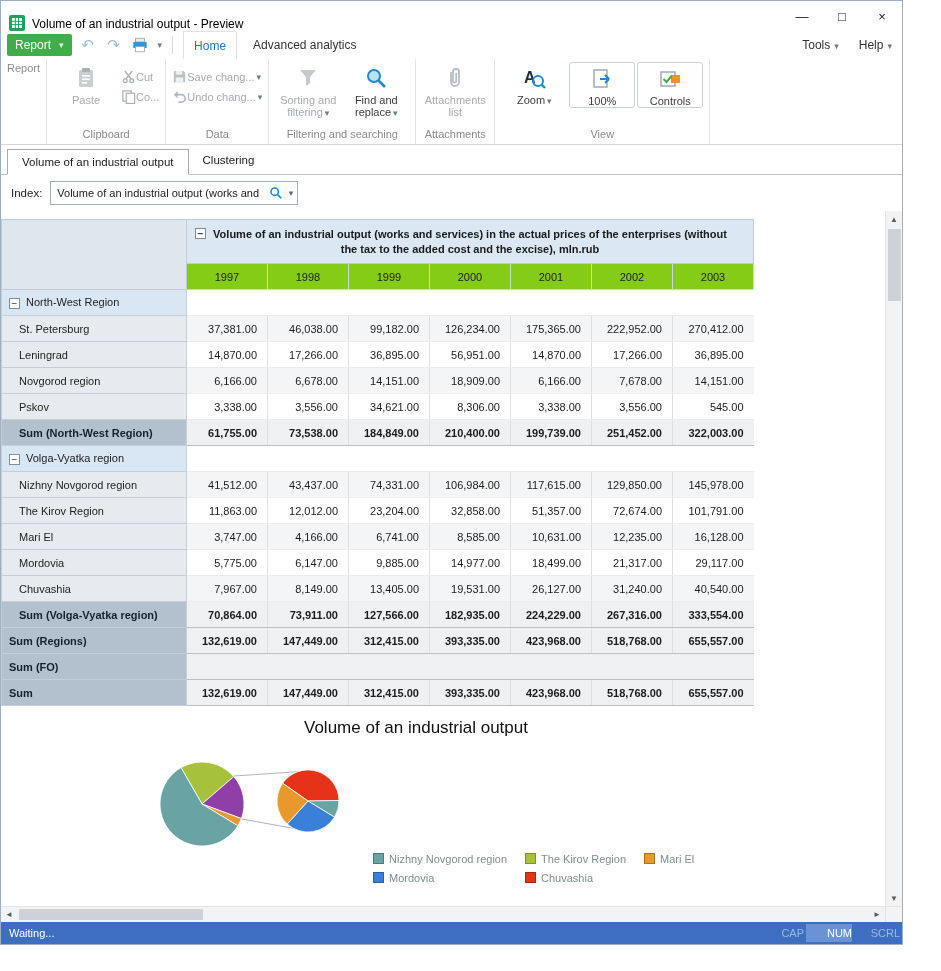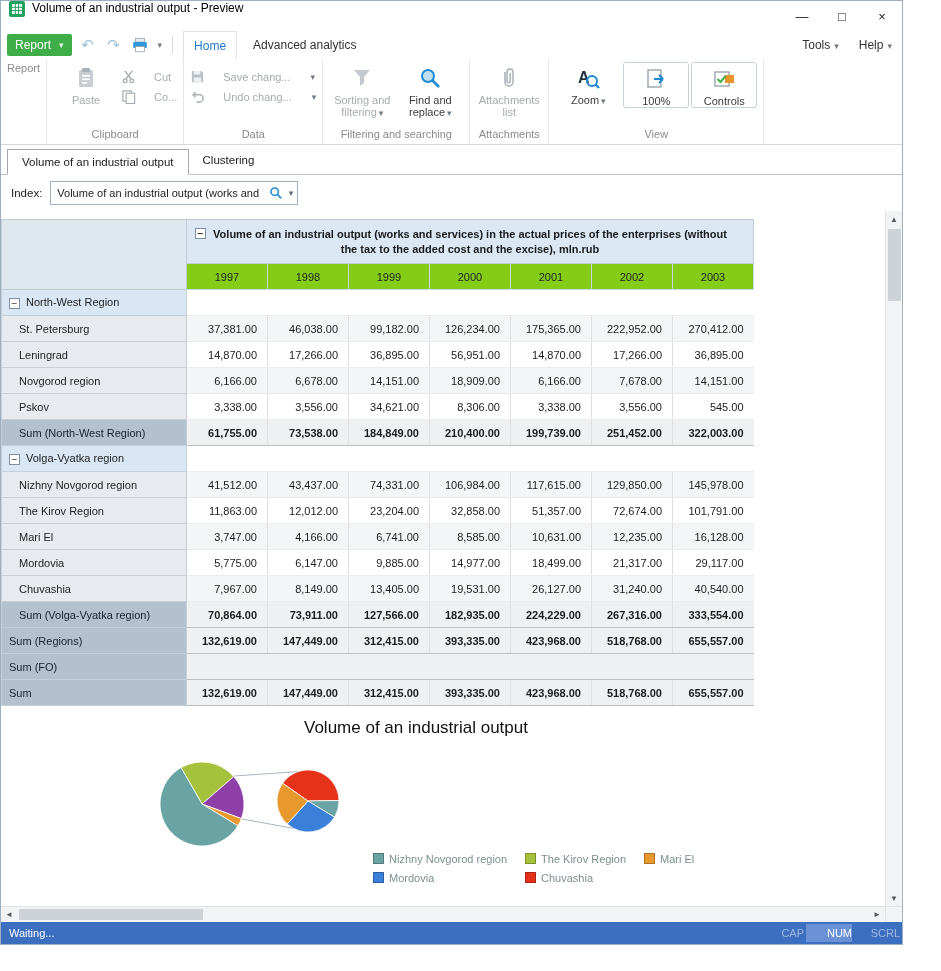--- a/index.html
+++ b/index.html
@@ -2,21 +2,21 @@
 <html><head>
 <meta charset="utf-8">
 <style>
   *{box-sizing:border-box;margin:0;padding:0}
   html,body{width:941px;height:971px;background:#fff}
   body{font-family:"Liberation Sans","DejaVu Sans",sans-serif;font-size:12px;color:#222}
 
   .window{width:903px;height:945px;border:1px solid #9db0c2;display:flex;flex-direction:column;overflow:hidden;background:#fff}
 
   
-  .titlebar{height:30px;display:flex;align-items:flex-start;padding:0 0 0 8px;background:#fff;flex:0 0 auto}
+  .titlebar{height:30px;display:flex;align-items:flex-end;padding:0 0 0 8px;background:#fff;flex:0 0 auto}
   .titlebar .title{margin-left:7px;flex:1;font-size:12px;color:#000}
   .winbtn{width:40px;height:30px;display:flex;align-items:center;justify-content:center;font-size:13px;color:#222;cursor:default}
 
   
   .quickbar{height:28px;display:flex;align-items:center;padding:0 10px 0 6px;background:#fff;flex:0 0 auto;gap:6px}
   .report-btn{background:#3fae49;color:#fff;font-size:12px;height:22px;display:flex;align-items:center;padding:0 8px;border-radius:2px;gap:6px}
   .report-btn .caret{color:#dff3df;font-size:9px}
   .qicon{font-size:15px;color:#9fc0d8;width:20px;text-align:center}
   .qsep{width:1px;height:18px;background:#dcdcdc;margin:0 4px}
   .rtab{padding:0 10px;font-size:12px;color:#333;height:28px;display:flex;align-items:center}
@@ -28,21 +28,21 @@
   .ribbon{display:flex;background:#fff;border-bottom:1px solid #d6d6d6;flex:0 0 86px}
   .rgroup{display:flex;flex-direction:column;border-right:1px solid #e6e6e6;padding:2px 6px 0 6px}
   .rbtns{flex:1;display:flex;align-items:flex-start;gap:2px}
   .rcaption{text-align:center;color:#8b8b8b;font-size:11px;height:17px;line-height:15px}
   .bigbtn{width:66px;display:flex;flex-direction:column;align-items:center;padding:5px 2px 0 2px;font-size:11px;color:#3c3c3c;text-align:center;line-height:12px;border-radius:3px}
   .bigbtn .ic{width:24px;height:24px;margin-bottom:4px}
   .bigbtn.boxed{border:1px solid #c9d1d8;background:#fff;margin-top:1px;padding-top:4px}
   .bigbtn.disabled{color:#a7abaf}
   .caret{font-size:9px;color:#6f7b85;margin-left:2px}
   .smallcol{display:flex;flex-direction:column;gap:5px;padding-top:8px}
-  .smallbtn{display:flex;align-items:center;gap:18px;font-size:11px;color:#a7abaf}
+  .smallbtn{display:flex;align-items:center;gap:0;font-size:11px;color:#a7abaf}
   .smallbtn .ics{width:15px;height:15px}
 
   
   .doctabs{height:30px;display:flex;align-items:flex-end;padding-left:6px;border-bottom:1px solid #c3c3c3;background:#fff;flex:0 0 auto}
   .dtab{font-size:11.5px;color:#222;padding:0 14px;height:26px;line-height:24px}
   .dtab.active{border:1px solid #a9a9a9;border-bottom:1px solid #fff;margin-bottom:-1px;background:#fff}
 
   
   .indexbar{height:36px;display:flex;align-items:center;gap:8px;padding-left:10px;background:#fff;flex:0 0 auto}
   .indexbar .ilabel{font-size:11.5px;color:#222}
@@ -77,21 +77,21 @@
   .pivot{border-collapse:collapse;table-layout:fixed;width:752px;font-size:11px;margin-top:8px}
   .pivot td{overflow:hidden}
   .corner{background:#dee6ee;border:1px solid #c2ccd6}
   .coltitle{background:#dbe7f3;border:1px solid #c2ccd6;text-align:center;font-weight:bold;color:#1a1a1a;padding:5px 26px;line-height:15px;height:44px;position:relative}
   .hcollapse{position:absolute;left:8px;top:8px}
   .collapse{display:inline-block;width:11px;height:11px;border:1px solid #7f8f9f;background:#fff;line-height:9px;font-size:10px;text-align:center;color:#333;margin-right:6px;vertical-align:-1px}
   .year{background:#84cc16;border:1px solid #c9d6e4;text-align:center;height:26px;color:#222}
   .pivot tbody td{height:26px}
   .lab{border:1px solid #c6cfd8;background:#e7ebef;color:#222;white-space:nowrap}
   .lab.group{background:#d9e6f3}
-  .lab.sum{background:#b3c0cd;font-weight:normal;color:#16222e}
+  .lab.sum{background:#b3c0cd;font-weight:bold;color:#16222e}
   .ind0{padding-left:7px}
   .ind1{padding-left:17px}
   .num{text-align:right;padding-right:10px;background:#fff;border-left:1px solid #dfdfdf;border-bottom:1px solid #ececec;color:#1c1c1c}
   tr.shade .num{background:#f4f5f6}
   tr.r-sum .num{background:#eef0f2;font-weight:bold;border-top:1px solid #adadad;border-bottom:1px solid #bfbfbf}
   tr.r-sum .emptyrow{background:#eef0f2;border-top:1px solid #adadad;border-bottom:1px solid #bfbfbf}
   tr.r-group .emptyrow{background:#fff;border-bottom:1px solid #ececec}
 
   
   .chart-block{width:830px;text-align:center;margin-top:12px}

